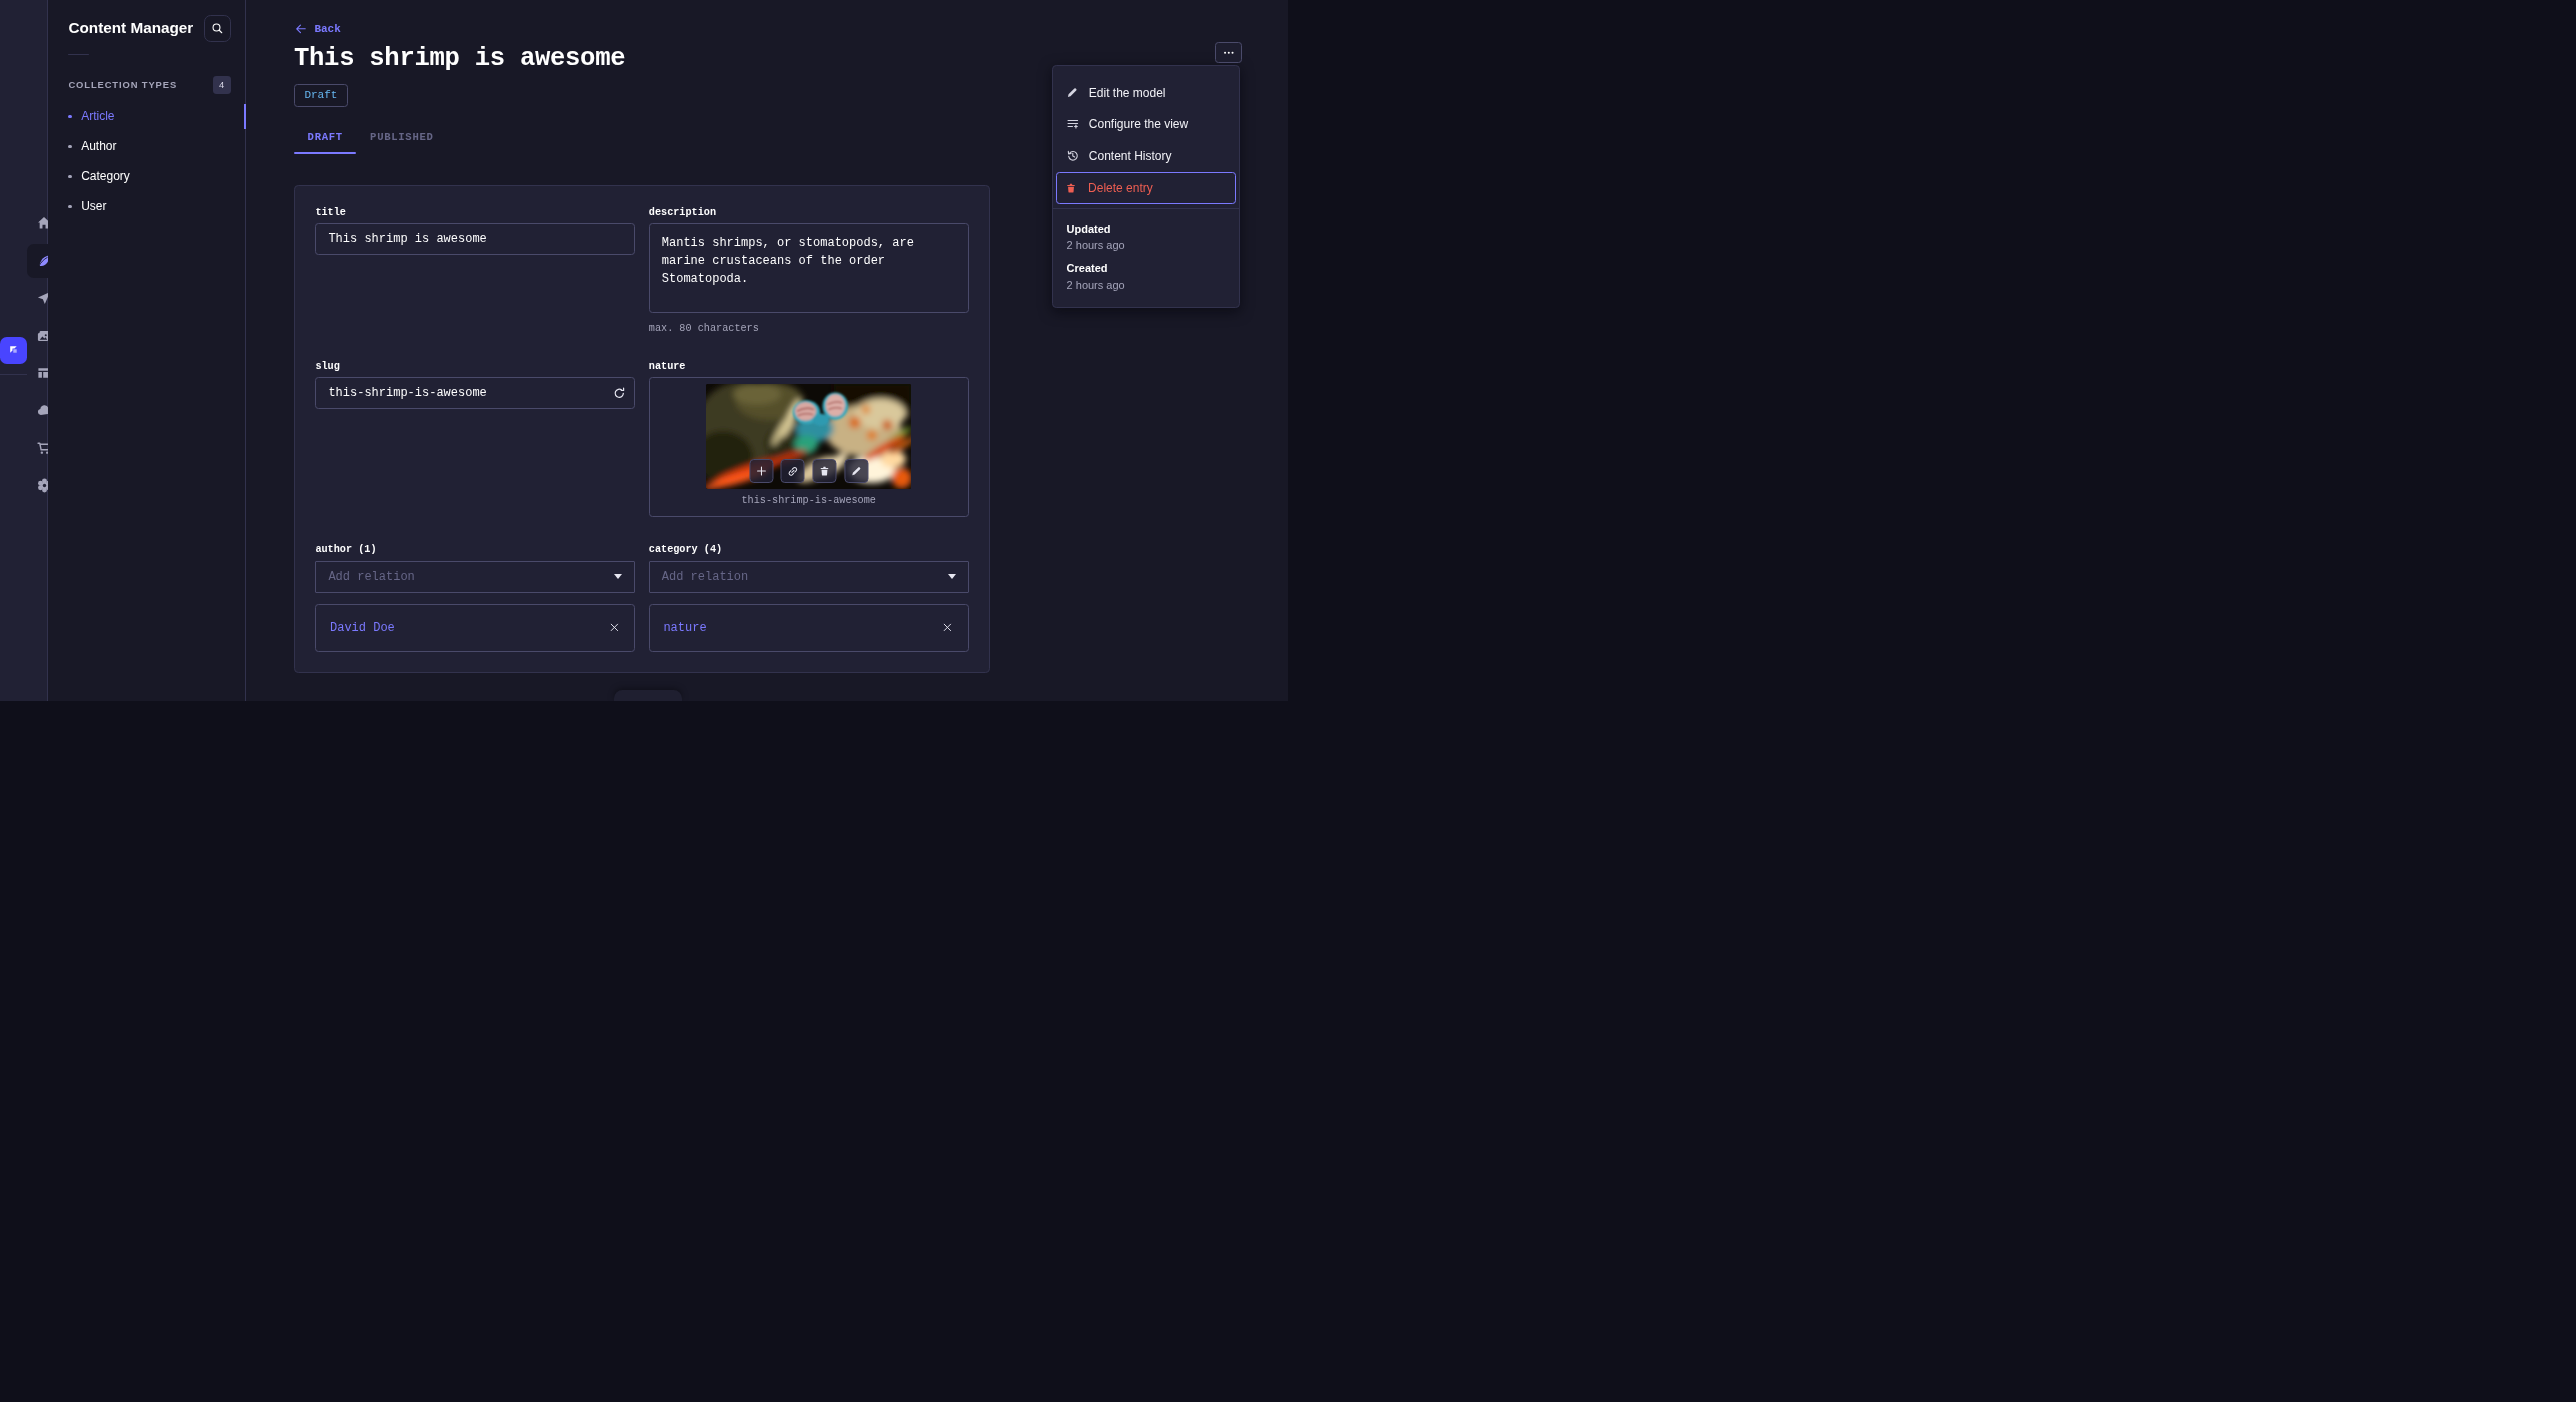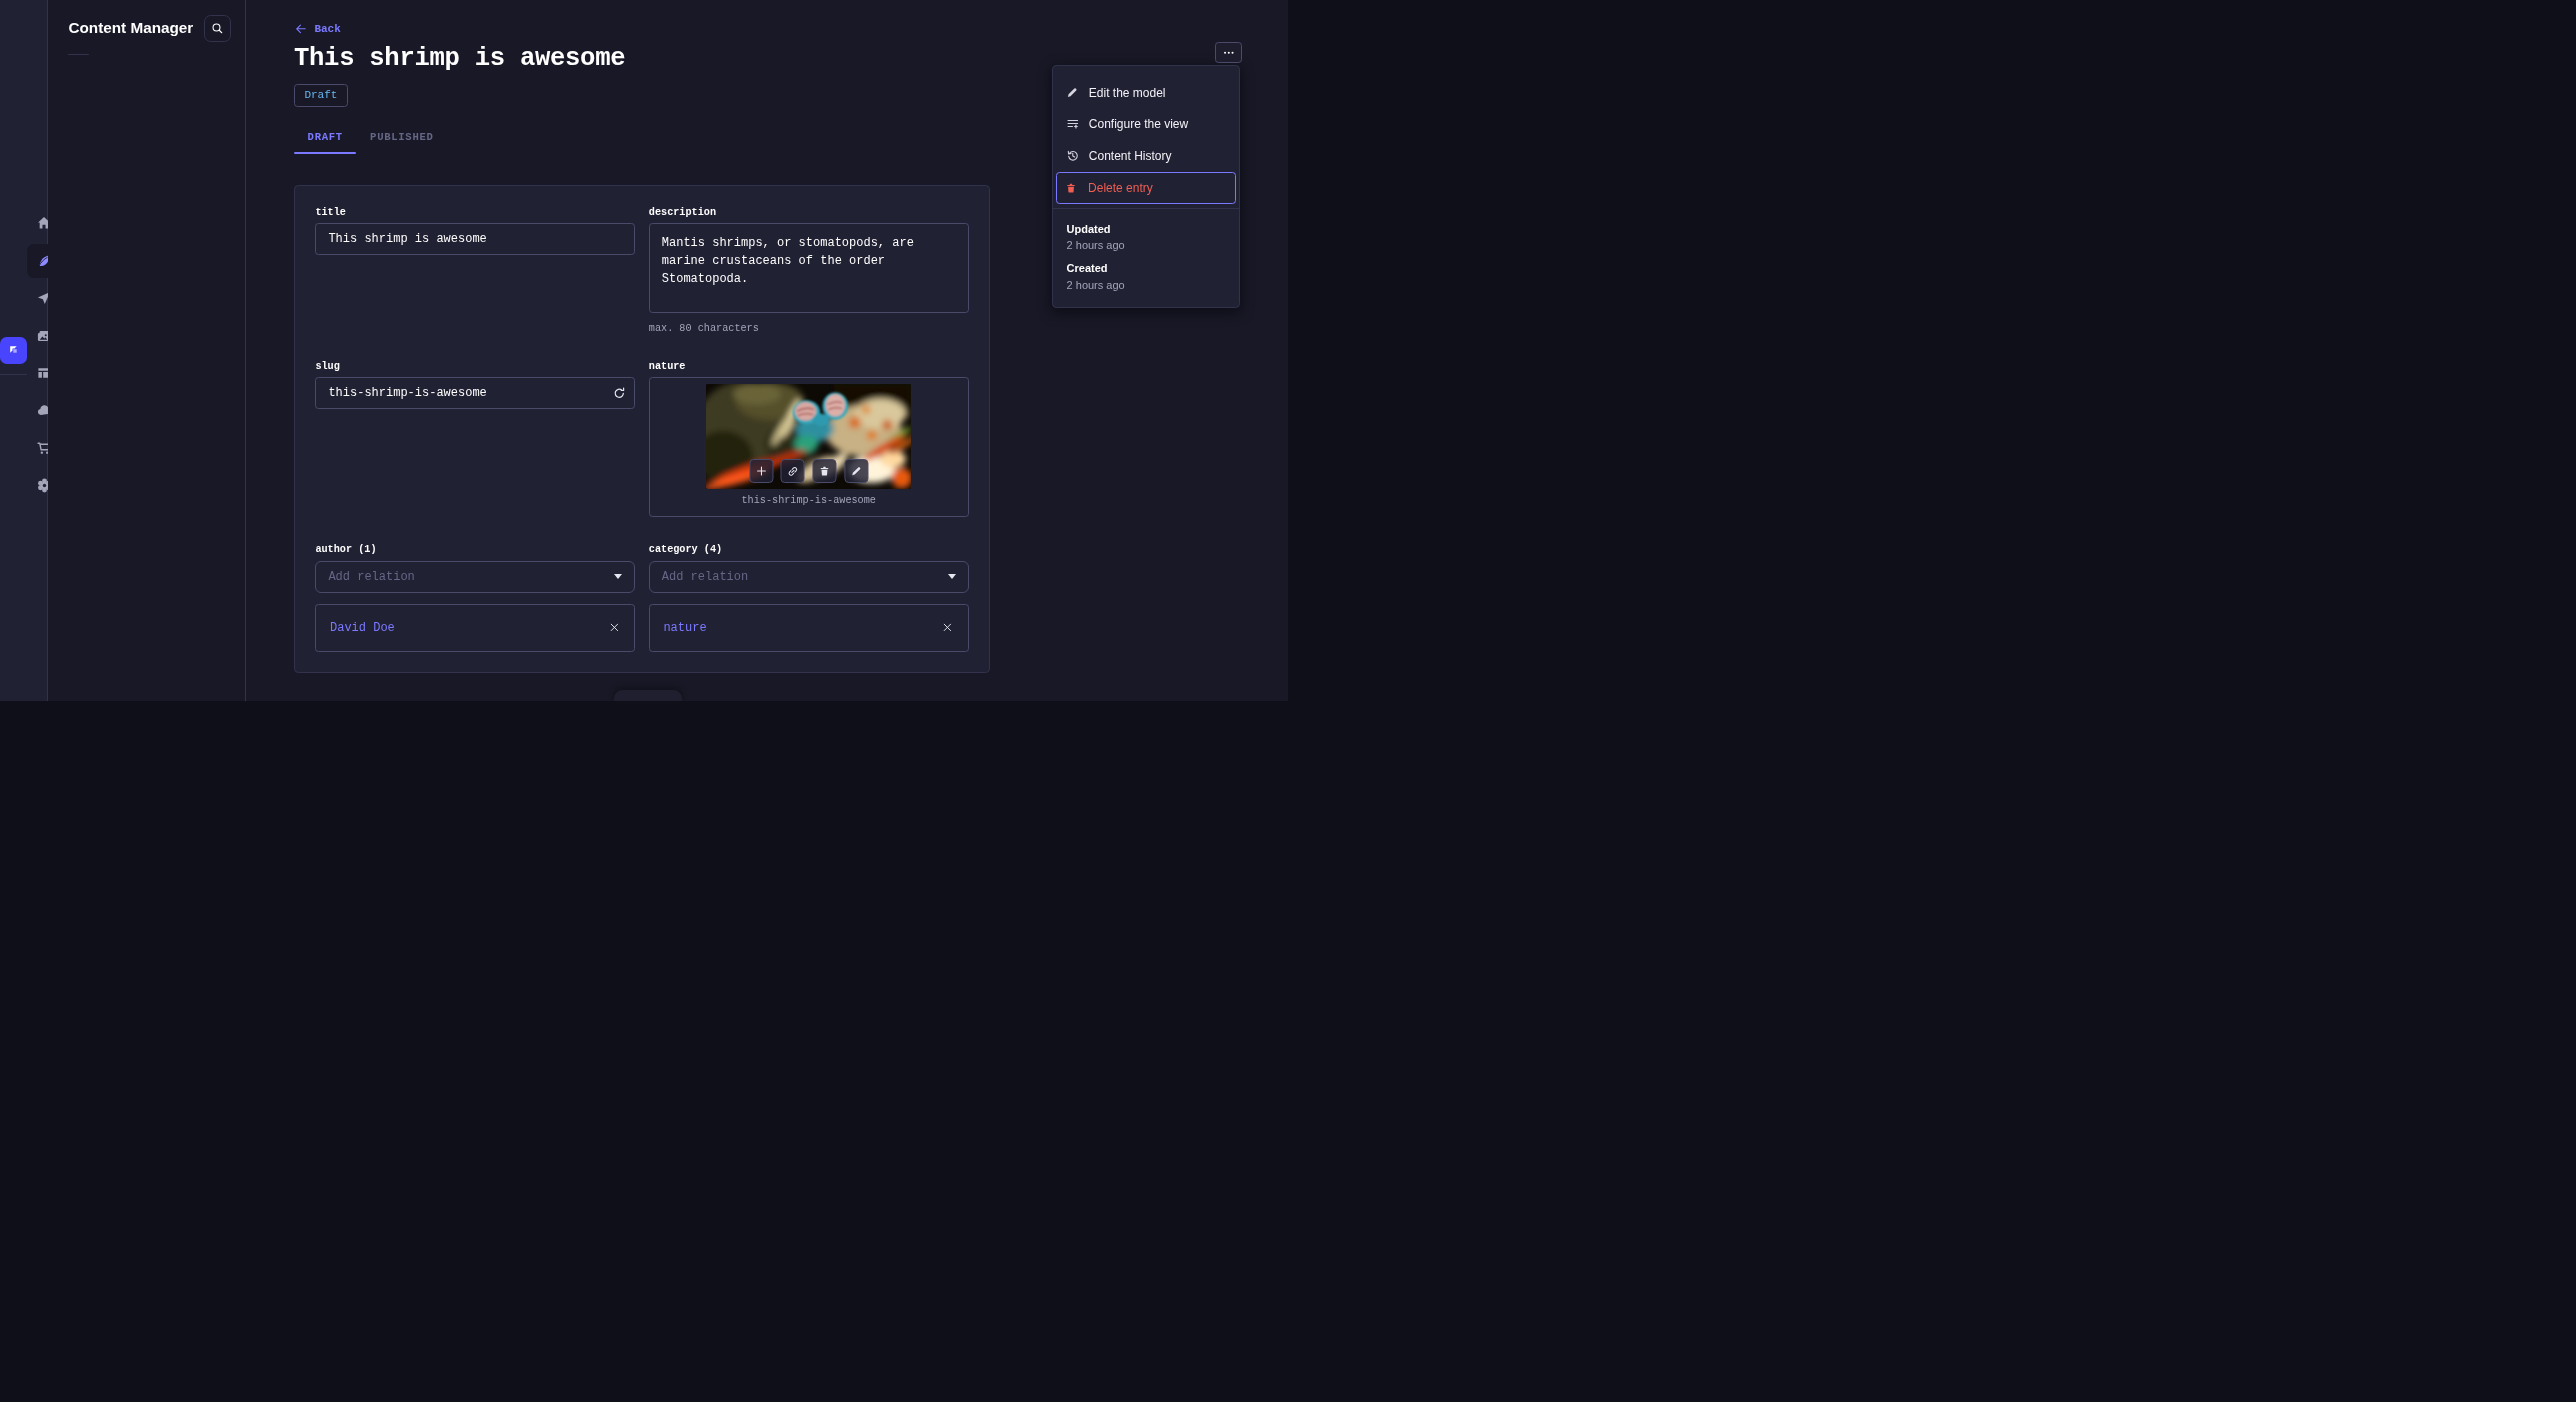--- a/index.html
+++ b/index.html
@@ -72,21 +72,21 @@
   .textarea{width:100%;height:90px;background:#212134;border:0.9px solid #4a4a6a;border-radius:3.4px;
         color:#ffffff;font-size:12px;line-height:18px;padding:10.2px 12px;resize:none;font-family:inherit;outline:none;}
   .hint{font-size:10.2px;color:#a5a5ba;margin-top:6px;}
   .cover-box{height:140px;border:0.9px solid #4a4a6a;border-radius:3.4px;background:#212134;display:flex;
         flex-direction:column;align-items:center;padding-top:6px;}
   .cover-img{width:205px;height:105px;position:relative;border-radius:1.7px;overflow:hidden;background:#0d0a06;}
   .cover-actions{position:absolute;bottom:6px;left:50%;transform:translateX(-50%);display:flex;gap:7.7px;}
   .cover-action{width:24px;height:24px;border-radius:4.3px;background:rgba(33,33,52,0.82);border:0.9px solid #4a4a6a;
         color:#e6e6f0;display:flex;align-items:center;justify-content:center;cursor:pointer;padding:0;}
   .cover-caption{margin-top:6px;font-size:10.2px;color:#a5a5ba;}
-  .select{height:32px;border:0.9px solid #4a4a6a;border-radius:6px;background:#212134;display:flex;
+  .select{height:32px;border:0.9px solid #4a4a6a;border-radius:1px;background:#212134;display:flex;
         align-items:center;justify-content:space-between;padding:0 12px;color:#666687;font-size:12px;cursor:pointer;}
   .caret{width:0;height:0;border-left:4.3px solid transparent;border-right:4.3px solid transparent;
         border-top:5.1px solid #e6e6f0;}
   .relation-box{margin-top:11px;height:48px;border:0.9px solid #4a4a6a;border-radius:3.4px;background:#212134;
         display:flex;align-items:center;justify-content:space-between;padding:0 13.6px;}
   .relation-link{color:#7b79ff;font-size:12px;cursor:pointer;}
   .relation-remove{border:none;background:transparent;color:#e6e6f0;cursor:pointer;padding:0;display:flex;}
 
   
   .entry-panel{width:222px;height:123px;flex-shrink:0;background:#212134;border:0.9px solid #32324d;
@@ -197,20 +197,42 @@
       <span class="subnav-title">Content Manager</span>
       <button class="search-btn">
         <svg width="12.8" height="12.8" viewBox="0 0 20 20">
           <circle cx="8.6" cy="8.6" r="5.4" fill="none" stroke="currentColor" stroke-width="1.7"></circle>
           <line x1="12.9" y1="12.9" x2="16.8" y2="16.8" stroke="currentColor" stroke-width="1.7" stroke-linecap="round"></line>
         </svg>
       </button>
     </div>
     <div class="subnav-divider"></div>
 
+    <div class="section">
+      <div class="section-head">
+        <span class="section-label">COLLECTION TYPES</span>
+        <span class="count-badge">4</span>
+      </div>
+      <div class="nav-item active">
+        <span class="bullet"></span>
+        <span>Article</span>
+      </div>
+      <div class="nav-item">
+        <span class="bullet"></span>
+        <span>Author</span>
+      </div>
+      <div class="nav-item">
+        <span class="bullet"></span>
+        <span>Category</span>
+      </div>
+      <div class="nav-item">
+        <span class="bullet"></span>
+        <span>User</span>
+      </div>
+    </div>
 
   </nav>
 
   <main class="main">
     <div class="main-content">
       <div class="back-row">
         <svg width="13.6" height="13.6" viewBox="0 0 20 20">
           <path d="M9.5 4.5 L4 10 L9.5 15.5 M4.5 10 H16.5" fill="none" stroke="currentColor" stroke-width="1.7" stroke-linecap="round" stroke-linejoin="round"></path>
         </svg>
         <span>Back</span>

